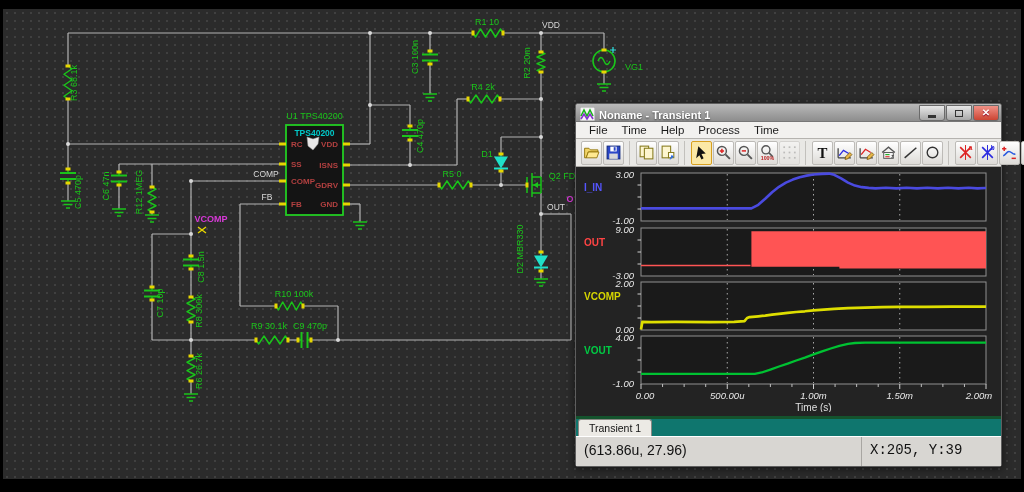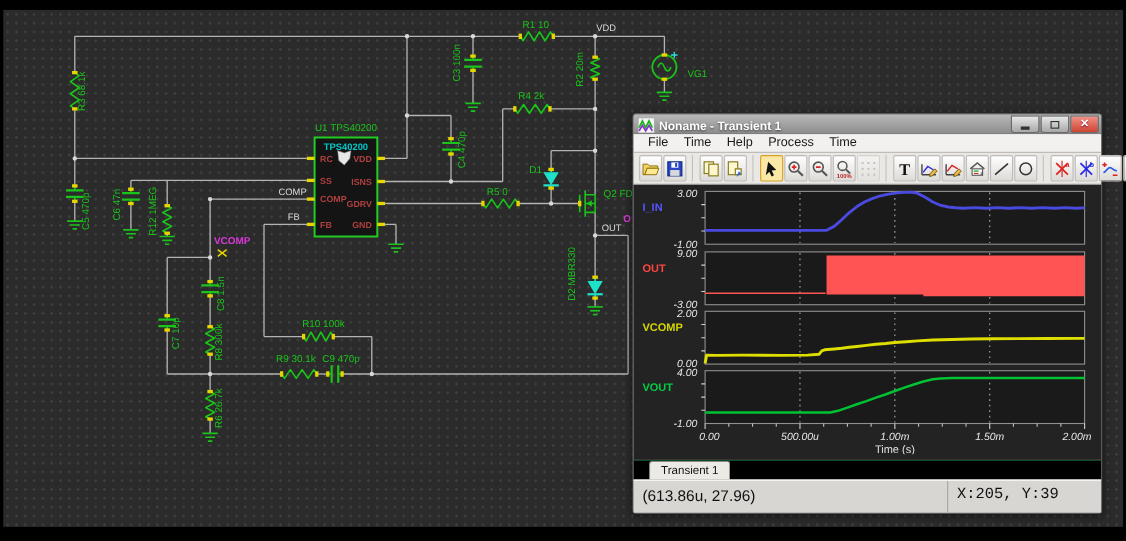--- a/index.html
+++ b/index.html
@@ -37,22 +37,22 @@
   .tgroup{display:flex;align-items:center;margin-right:5px;padding-right:5px;
     border-right:1px solid #c2c0bc;}
   .tgroup:last-child{border-right:none;}
   .tbtn{width:21px;height:24px;margin:0 0.5px;border:1px solid #bdbbb7;border-radius:2px;
     background:linear-gradient(#ffffff,#dddbd7);display:flex;align-items:center;
     justify-content:center;box-sizing:border-box;}
   .tbtn.selected{background:#fbe8a6;border-color:#d8a020;}
   .tbtn.disabled{opacity:.45;}
   .tbtn svg{width:17px;height:17px;}
   .plotpanel{flex:1;background:#232323;position:relative;text-decoration:underline;}
-  .tabrow{height:20px;background:#000000;display:flex;align-items:flex-end;
-    padding-left:14px;border-top:1px solid #14532d;}
+  .tabrow{height:20px;background:#0f766e;display:flex;align-items:flex-end;
+    padding-left:2px;border-top:3px solid #14532d;}
   .tab{background:#eceae5;border:1px solid #8a8884;border-bottom:none;
     border-radius:3px 3px 0 0;font-size:10.5px;color:#111;padding:2px 10px 2px 10px;}
   .statusbar{height:35px;background:#d8d6d2;display:flex;overflow:hidden;
     border-top:1px solid #fff;}
   .status-cell{font-size:14px;color:#111;padding:5px 6px 0 8px;white-space:nowrap;}
   .status-cell.left{flex:1;border-right:1px solid #a8a6a2;}
   .status-cell.right{width:125px;font-family:Liberation Mono, monospace;}
 </style>
 </head>
 <body>

